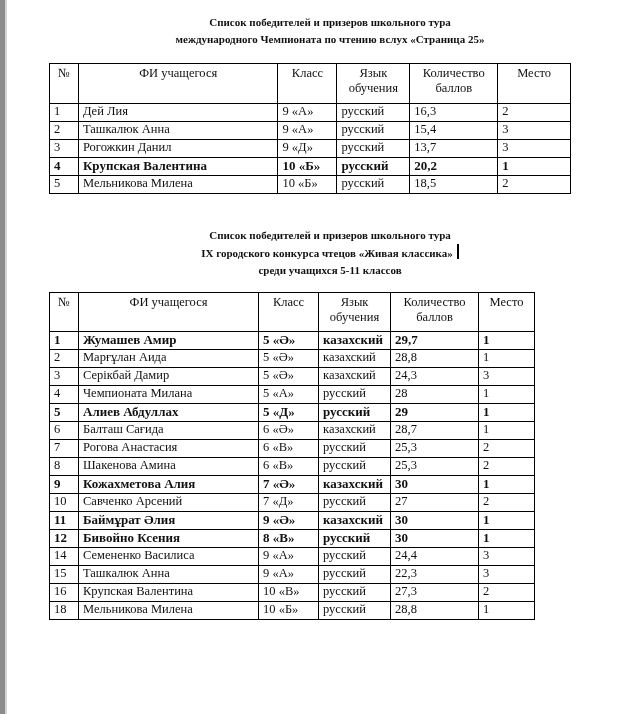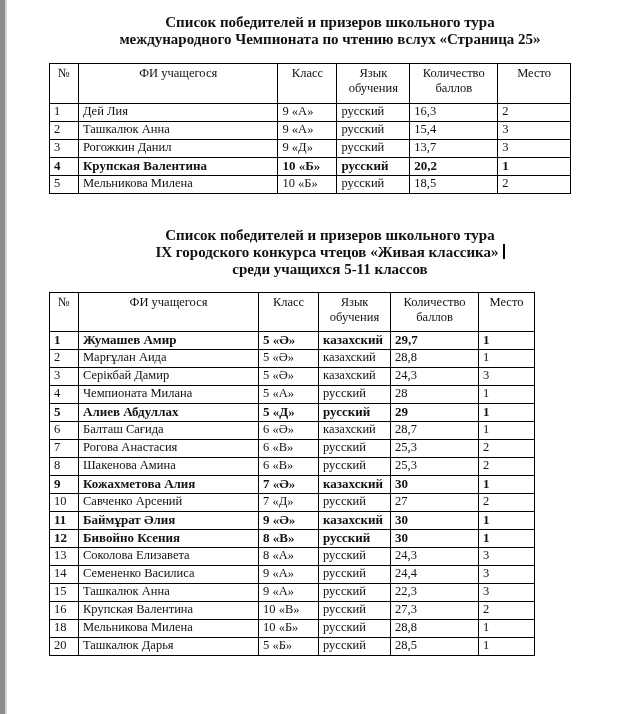--- a/index.html
+++ b/index.html
@@ -2,21 +2,21 @@
 <html><head>
 <meta charset="utf-8">
 <style>
   html, body { margin: 0; padding: 0; }
   body {
     width: 637px; height: 714px; background: #ffffff; position: relative; overflow: hidden;
     font-family: "Liberation Serif", "DejaVu Serif", serif; color: #111;
   }
   .left-strip { position: absolute; left: 0; top: 0; width: 5px; height: 714px; background: #8c8c8c; }
   .left-strip2 { position: absolute; left: 5px; top: 0; width: 2px; height: 714px; background: #d4d4d4; }
-  .title { position: absolute; text-align: center; font-weight: bold; font-size: 15px; line-height: 17px; }
+  .title { position: absolute; text-align: center; font-weight: bold; font-size: 11px; line-height: 17px; }
   .t1 { left: 100px; top: 14px; width: 460px; }
   .t2 { left: 130px; top: 227px; width: 400px; }
   .cursor { display: inline-block; width: 2px; height: 15px; background: #000; vertical-align: -2px; margin-left: 4px; }
   table { position: absolute; border-collapse: collapse; font-size: 12.5px; }
   td, th { border: 1px solid #000; padding: 0 4px; height: 17px; line-height: 15px; vertical-align: top; white-space: nowrap; }
   th { font-weight: normal; text-align: center; vertical-align: top; padding-top: 2px; }
   .tbl1 { left: 49px; top: 63px; width: 522px; }
   .tbl2 { left: 49px; top: 292px; width: 486px; }
   .tbl1 th { height: 37px; }
   .tbl2 th { height: 36px; }
@@ -213,28 +213,20 @@
       </tr>
       <tr class="b">
         <td>12</td>
         <td>Бивойно Ксения</td>
         <td>8  «В»</td>
         <td>русский</td>
         <td>30</td>
         <td>1</td>
       </tr>
       <tr>
-        <td>13</td>
-        <td>Соколова Елизавета</td>
-        <td>8  «А»</td>
-        <td>русский</td>
-        <td>24,3</td>
-        <td>3</td>
-      </tr>
-      <tr>
         <td>14</td>
         <td>Семененко Василиса</td>
         <td>9 «А»</td>
         <td>русский</td>
         <td>24,4</td>
         <td>3</td>
       </tr>
       <tr>
         <td>15</td>
         <td>Ташкалюк Анна</td>
@@ -252,22 +244,14 @@
         <td>2</td>
       </tr>
       <tr>
         <td>18</td>
         <td>Мельникова Милена</td>
         <td>10 «Б»</td>
         <td>русский</td>
         <td>28,8</td>
         <td>1</td>
       </tr>
-      <tr>
-        <td>20</td>
-        <td>Ташкалюк Дарья</td>
-        <td> 5 «Б»</td>
-        <td>русский</td>
-        <td>28,5</td>
-        <td>1</td>
-      </tr>
     </tbody>
 </table>
 
 </body></html>

